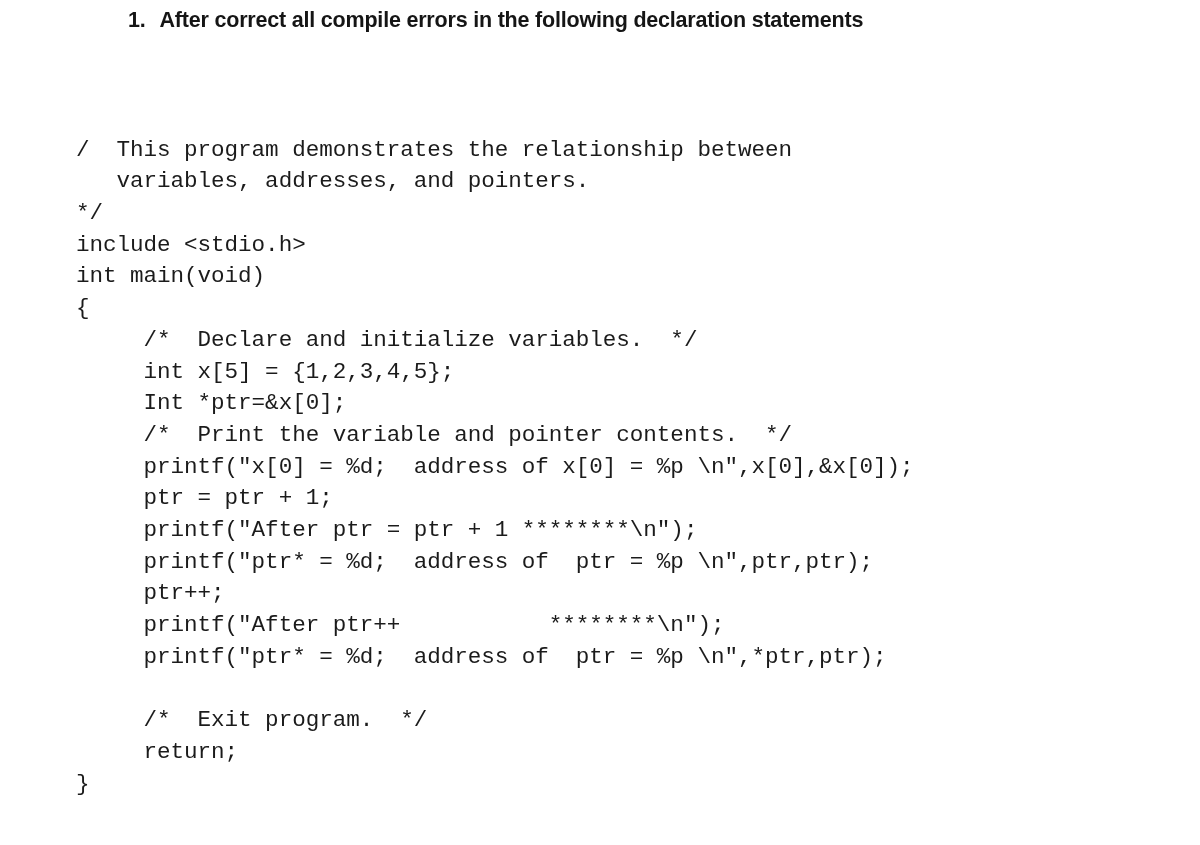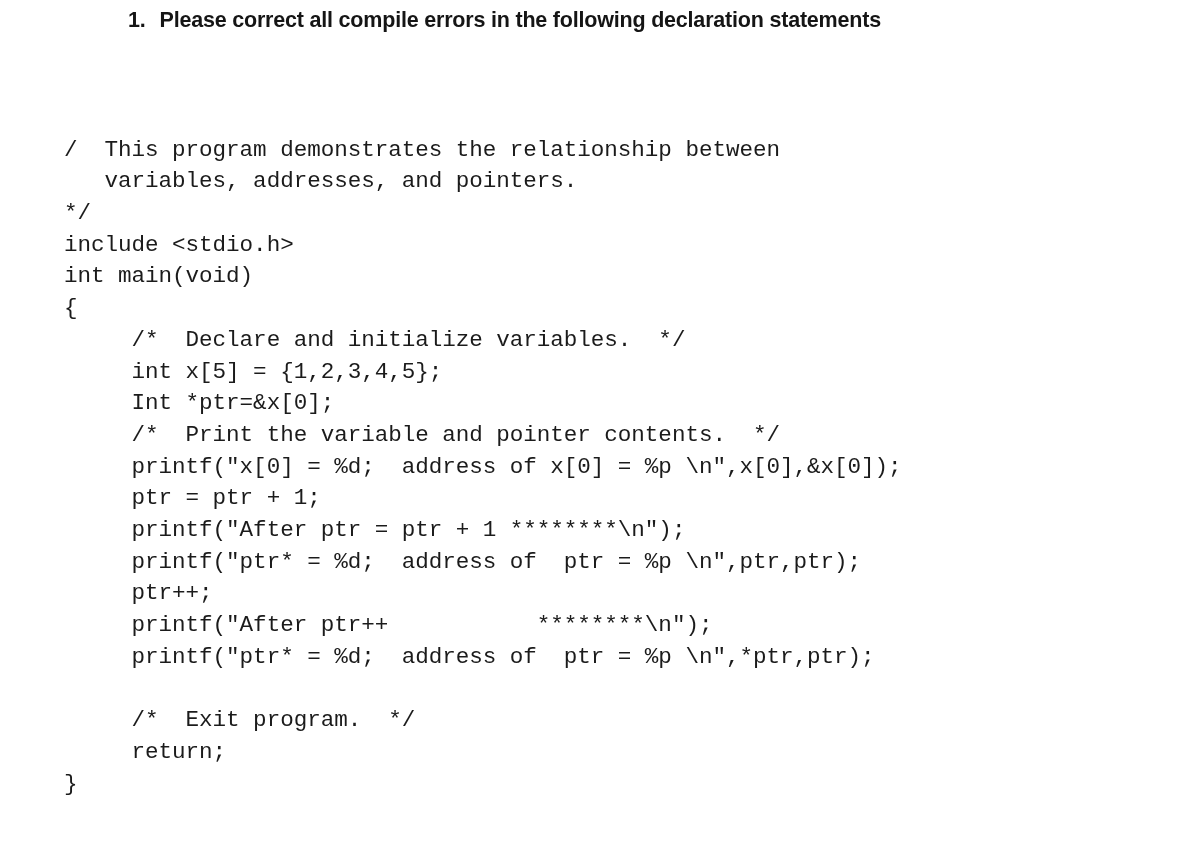--- a/index.html
+++ b/index.html
@@ -42,21 +42,21 @@
     margin-right: 14px;
     font-weight: 700;
   }
   .question .q-text {
     font-weight: 700;
   }
 
   
   .code-listing {
     position: absolute;
-    left: 64px;
+    left: 76px;
     top: 112px;
     font-family: "Liberation Mono", "DejaVu Sans Mono", monospace;
     font-size: 22.6px;
     line-height: 31.7px;
     color: #1b1b1b;
     white-space: pre;
     letter-spacing: -0.05px;
   }
   .code-line {
     white-space: pre;
@@ -66,18 +66,18 @@
     height: 31.7px;
   }
 </style>
 </head>
 <body>
 
 <div class="page">
 
   <div class="question">
     <span class="q-number">1.</span>
-    <span class="q-text">Please correct all compile errors in the following declaration statements</span>
+    <span class="q-text">After correct all compile errors in the following declaration statements</span>
   </div>
 
   <pre class="code-listing" id="code-listing"><div class="code-line">/  This program demonstrates the relationship between</div><div class="code-line">   variables, addresses, and pointers.</div><div class="code-line">*/</div><div class="code-line">include &lt;stdio.h&gt;</div><div class="code-line">int main(void)</div><div class="code-line">{</div><div class="code-line">     /*  Declare and initialize variables.  */</div><div class="code-line">     int x[5] = {1,2,3,4,5};</div><div class="code-line">     Int *ptr=&amp;x[0];</div><div class="code-line">     /*  Print the variable and pointer contents.  */</div><div class="code-line">     printf("x[0] = %d;  address of x[0] = %p \n",x[0],&amp;x[0]);</div><div class="code-line">     ptr = ptr + 1;</div><div class="code-line">     printf("After ptr = ptr + 1 ********\n");</div><div class="code-line">     printf("ptr* = %d;  address of  ptr = %p \n",ptr,ptr);</div><div class="code-line">     ptr++;</div><div class="code-line">     printf("After ptr++           ********\n");</div><div class="code-line">     printf("ptr* = %d;  address of  ptr = %p \n",*ptr,ptr);</div><div class="code-line blank">&nbsp;</div><div class="code-line">     /*  Exit program.  */</div><div class="code-line">     return;</div><div class="code-line">}</div></pre>
 
 </div>
 
 </body></html>

